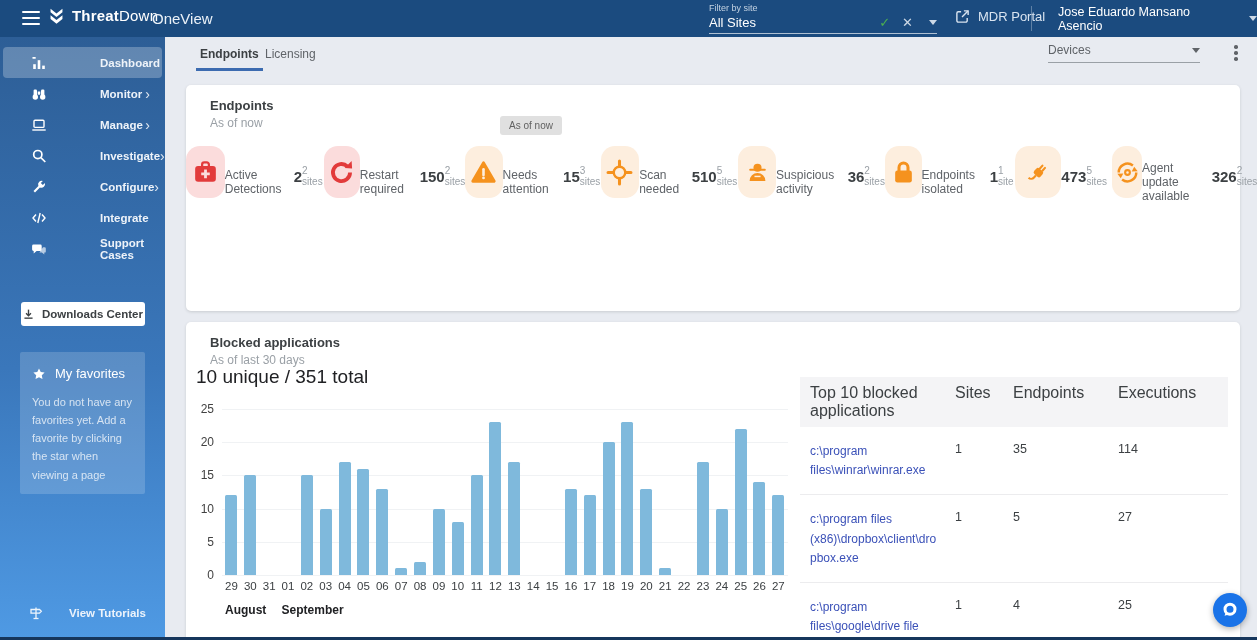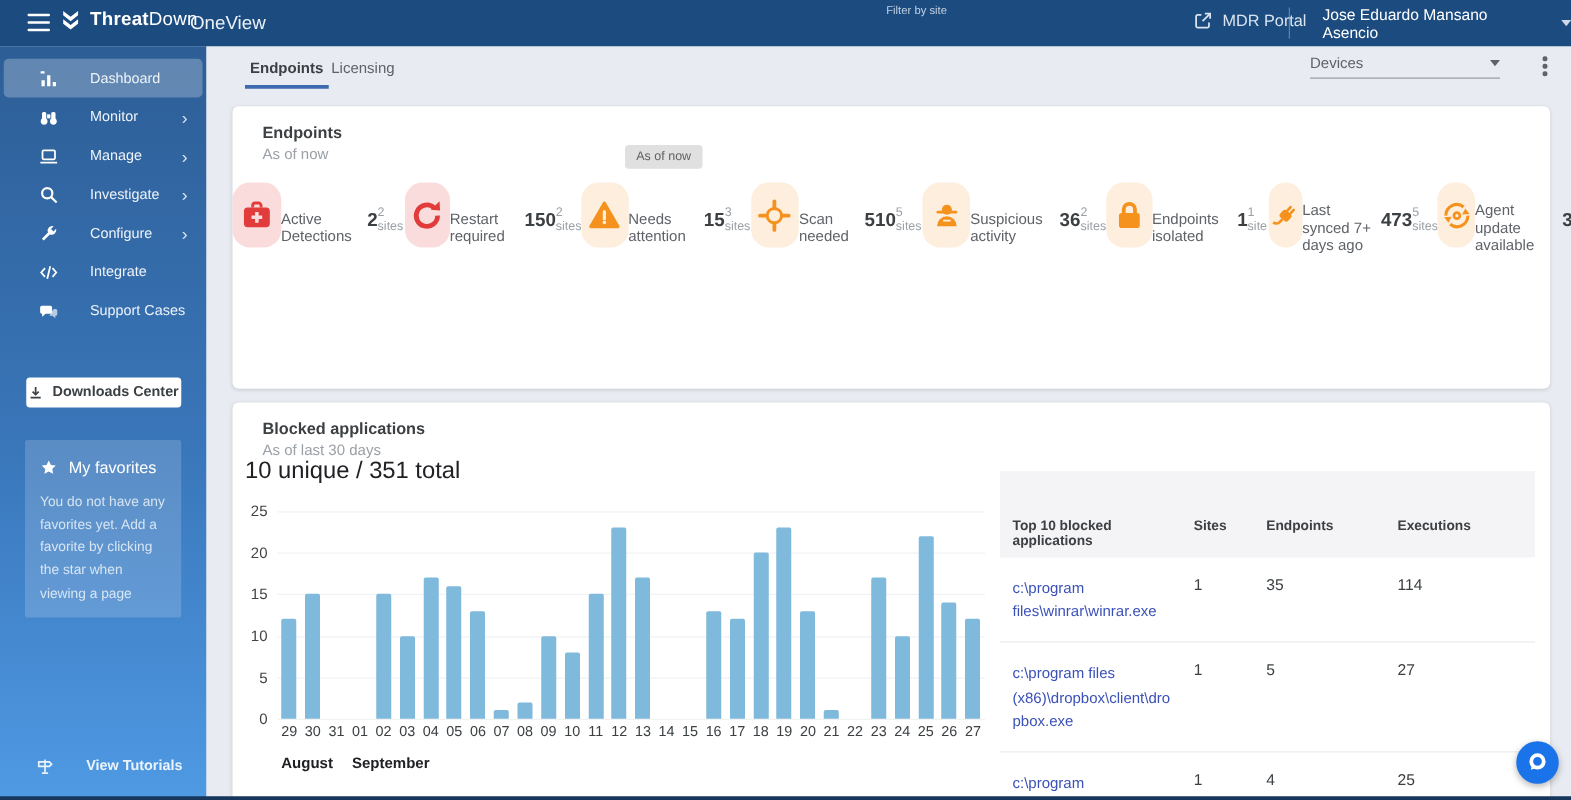--- a/index.html
+++ b/index.html
@@ -29,21 +29,21 @@
   .user-block { position:absolute; left:1058px; top:0; height:37px; display:flex; align-items:center; gap:18px; cursor:pointer; }
   .user-name { font-size:12.5px; color:#fff; }
 
   
   .sidebar { position:absolute; top:37px; left:0; width:165px; height:603px; background:linear-gradient(180deg,#2d5e96 0%,#3a77bb 55%,#4f9ae4 100%); display:flex; flex-direction:column; }
   .nav { margin-top:10px; }
   .nav-item { height:31px; display:flex; align-items:center; padding:0 12px 0 28px; margin:0 3px; border-radius:4px; cursor:pointer; color:#eef3f9; }
   .nav-item.active { background:rgba(255,255,255,.25); }
   .nav-ic { width:16px; height:16px; margin-right:25px; color:#fff; flex:none; }
   .nav-ic svg { width:16px; height:16px; display:block; }
-  .nav-label { font-size:11.5px; font-weight:400; flex:1; }
+  .nav-label { font-size:11.5px; font-weight:700; flex:1;margin-left:28px; }
   .nav-chev { color:rgba(255,255,255,.85); font-size:14px; line-height:1; }
   .dl-btn { margin:38px auto 0; width:124px; height:24px; background:#fff; border:none; border-radius:3px; display:flex; align-items:center; justify-content:center; gap:7px; font-size:11.5px; font-weight:700; color:#3c4043; cursor:pointer; font-family:inherit; }
   .dl-btn svg { width:13px; height:13px; }
   .fav-box { margin:26px 20px 0; height:142px; background:rgba(255,255,255,.17); border-radius:2px; padding:14px 12px; }
   .fav-title { display:flex; align-items:center; gap:9px; color:#fff; font-size:13px; }
   .fav-title svg { width:14px; height:14px; color:#fff; }
   .fav-text { margin-top:12px; font-size:11px; line-height:1.65; color:rgba(255,255,255,.75); }
   .sidebar-spacer { flex:1; }
   .sb-link { height:31px; display:flex; align-items:center; padding:0 12px 0 28px; color:#ecf3fb; cursor:pointer; }
   .sb-link .nav-ic { opacity:.9; }
@@ -87,21 +87,21 @@
   .bars-row { position:absolute; left:36px; top:87px; width:566px; height:166px; display:flex; align-items:flex-end; }
   .bar-slot { flex:1; display:flex; justify-content:center; align-items:flex-end; height:100%; }
   .bar { width:12px; border-radius:1.5px 1.5px 0 0; }
   .xlab-row { position:absolute; left:36px; top:258px; width:566px; display:flex; }
   .xlab { flex:1; text-align:center; font-size:11.5px; color:#3c4043; }
   .month-lab { position:absolute; top:281px; font-size:12px; font-weight:700; color:#202124; }
 
   .blocked-table { position:absolute; left:614px; top:55px; width:428px; }
   .t-head, .t-row { display:grid; grid-template-columns:145px 58px 105px 120px; }
   .t-head { background:#f4f4f6; padding:7px 0; }
-  .t-head span { font-size:11px; font-weight:700; color:#3c4043; padding-left:10px;margin-top:31px; }
+  .t-head span { font-size:16px; font-weight:400; color:#3c4043; padding-left:10px; }
   .t-row { padding:15px 0 14px; border-bottom:1px solid #ececee; align-items:start; }
   .t-app { font-size:12px; color:#3b51b8; line-height:1.6; padding:0 8px 0 10px; overflow-wrap:anywhere; cursor:pointer; }
   .t-num { font-size:12.5px; color:#3c4043; padding-left:10px; }
 
   .chat-fab { position:absolute; left:1213px; top:593px; width:34px; height:34px; border-radius:50%; background:#1a73e8; box-shadow:0 2px 6px rgba(0,0,0,.3); display:flex; align-items:center; justify-content:center; cursor:pointer; z-index:20; }
   .chat-fab svg { width:20px; height:20px; }
   .bottom-edge { position:absolute; left:0; bottom:0; width:1257px; height:3px; background:#16365c; z-index:30; }
 </style>
 </head>
 <body>
@@ -116,20 +116,26 @@
     <svg viewBox="0 0 20 20" fill="#fff">
       <path d="M3 2l7 5.6L17 2v4.2l-7 5.6-7-5.6z"></path>
         <path d="M3 9.8l7 5.6 7-5.6V14l-7 5.6L3 14z"></path>
     </svg>
     <span class="brand-name"><b>Threat</b><span>Down</span></span>
   </div>
   <span class="product-name">OneView</span>
 
   <div class="filter-block">
     <div class="filter-label">Filter by site</div>
+    <div class="filter-row">
+      <span class="filter-value">All Sites</span>
+      <span class="filter-check">✓</span>
+      <span class="filter-clear">✕</span>
+      <span class="caret"></span>
+    </div>
   </div>
 
   <div class="mdr">
     <svg viewBox="0 0 16 16" fill="none" stroke="currentColor" stroke-width="1.5">
       <path d="M6.5 3H3.5A1.5 1.5 0 0 0 2 4.5v8A1.5 1.5 0 0 0 3.5 14h8a1.5 1.5 0 0 0 1.5-1.5V9.5"></path>
       <path d="M9.5 2H14v4.5"></path>
         <path d="M13.8 2.2L7.5 8.5"></path>
     </svg>
     <span>MDR Portal</span>
   </div>
@@ -345,21 +351,20 @@
           <div class="tile-icon sev-orange">
             <svg viewBox="0 0 24 24" fill="currentColor">
               <g transform="rotate(42 12 12)">
                 <rect x="8.2" y="8.8" width="7.6" height="6.6" rx="2"></rect>
                 <rect x="9.6" y="4.2" width="1.9" height="5.2" rx=".9"></rect>
                 <rect x="12.6" y="4.2" width="1.9" height="5.2" rx=".9"></rect>
                 <path d="M12 15.4v2.6a3.4 3.4 0 0 1-3.4 3.4" fill="none" stroke="currentColor" stroke-width="1.9"></path>
               </g>
             </svg>
           </div>
-          <div class="tile-label">Last synced 7+ days ago</div>
           <div class="tile-value">473</div>
           <div class="tile-sites">5 sites</div>
         </div>
         <div class="stat-tile">
           <div class="tile-icon sev-orange">
             <svg viewBox="0 0 24 24" fill="none" stroke="currentColor">
               <path d="M19.8 12a7.8 7.8 0 0 1-12.6 6.2" stroke-width="2.2"></path>
               <path d="M4.2 12a7.8 7.8 0 0 1 12.6-6.2" stroke-width="2.2"></path>
               <path d="M3 13.2l3 3.9 2.3-4.3z" fill="currentColor" stroke="none"></path>
               <path d="M21 10.8l-3-3.9-2.3 4.3z" fill="currentColor" stroke="none"></path>

